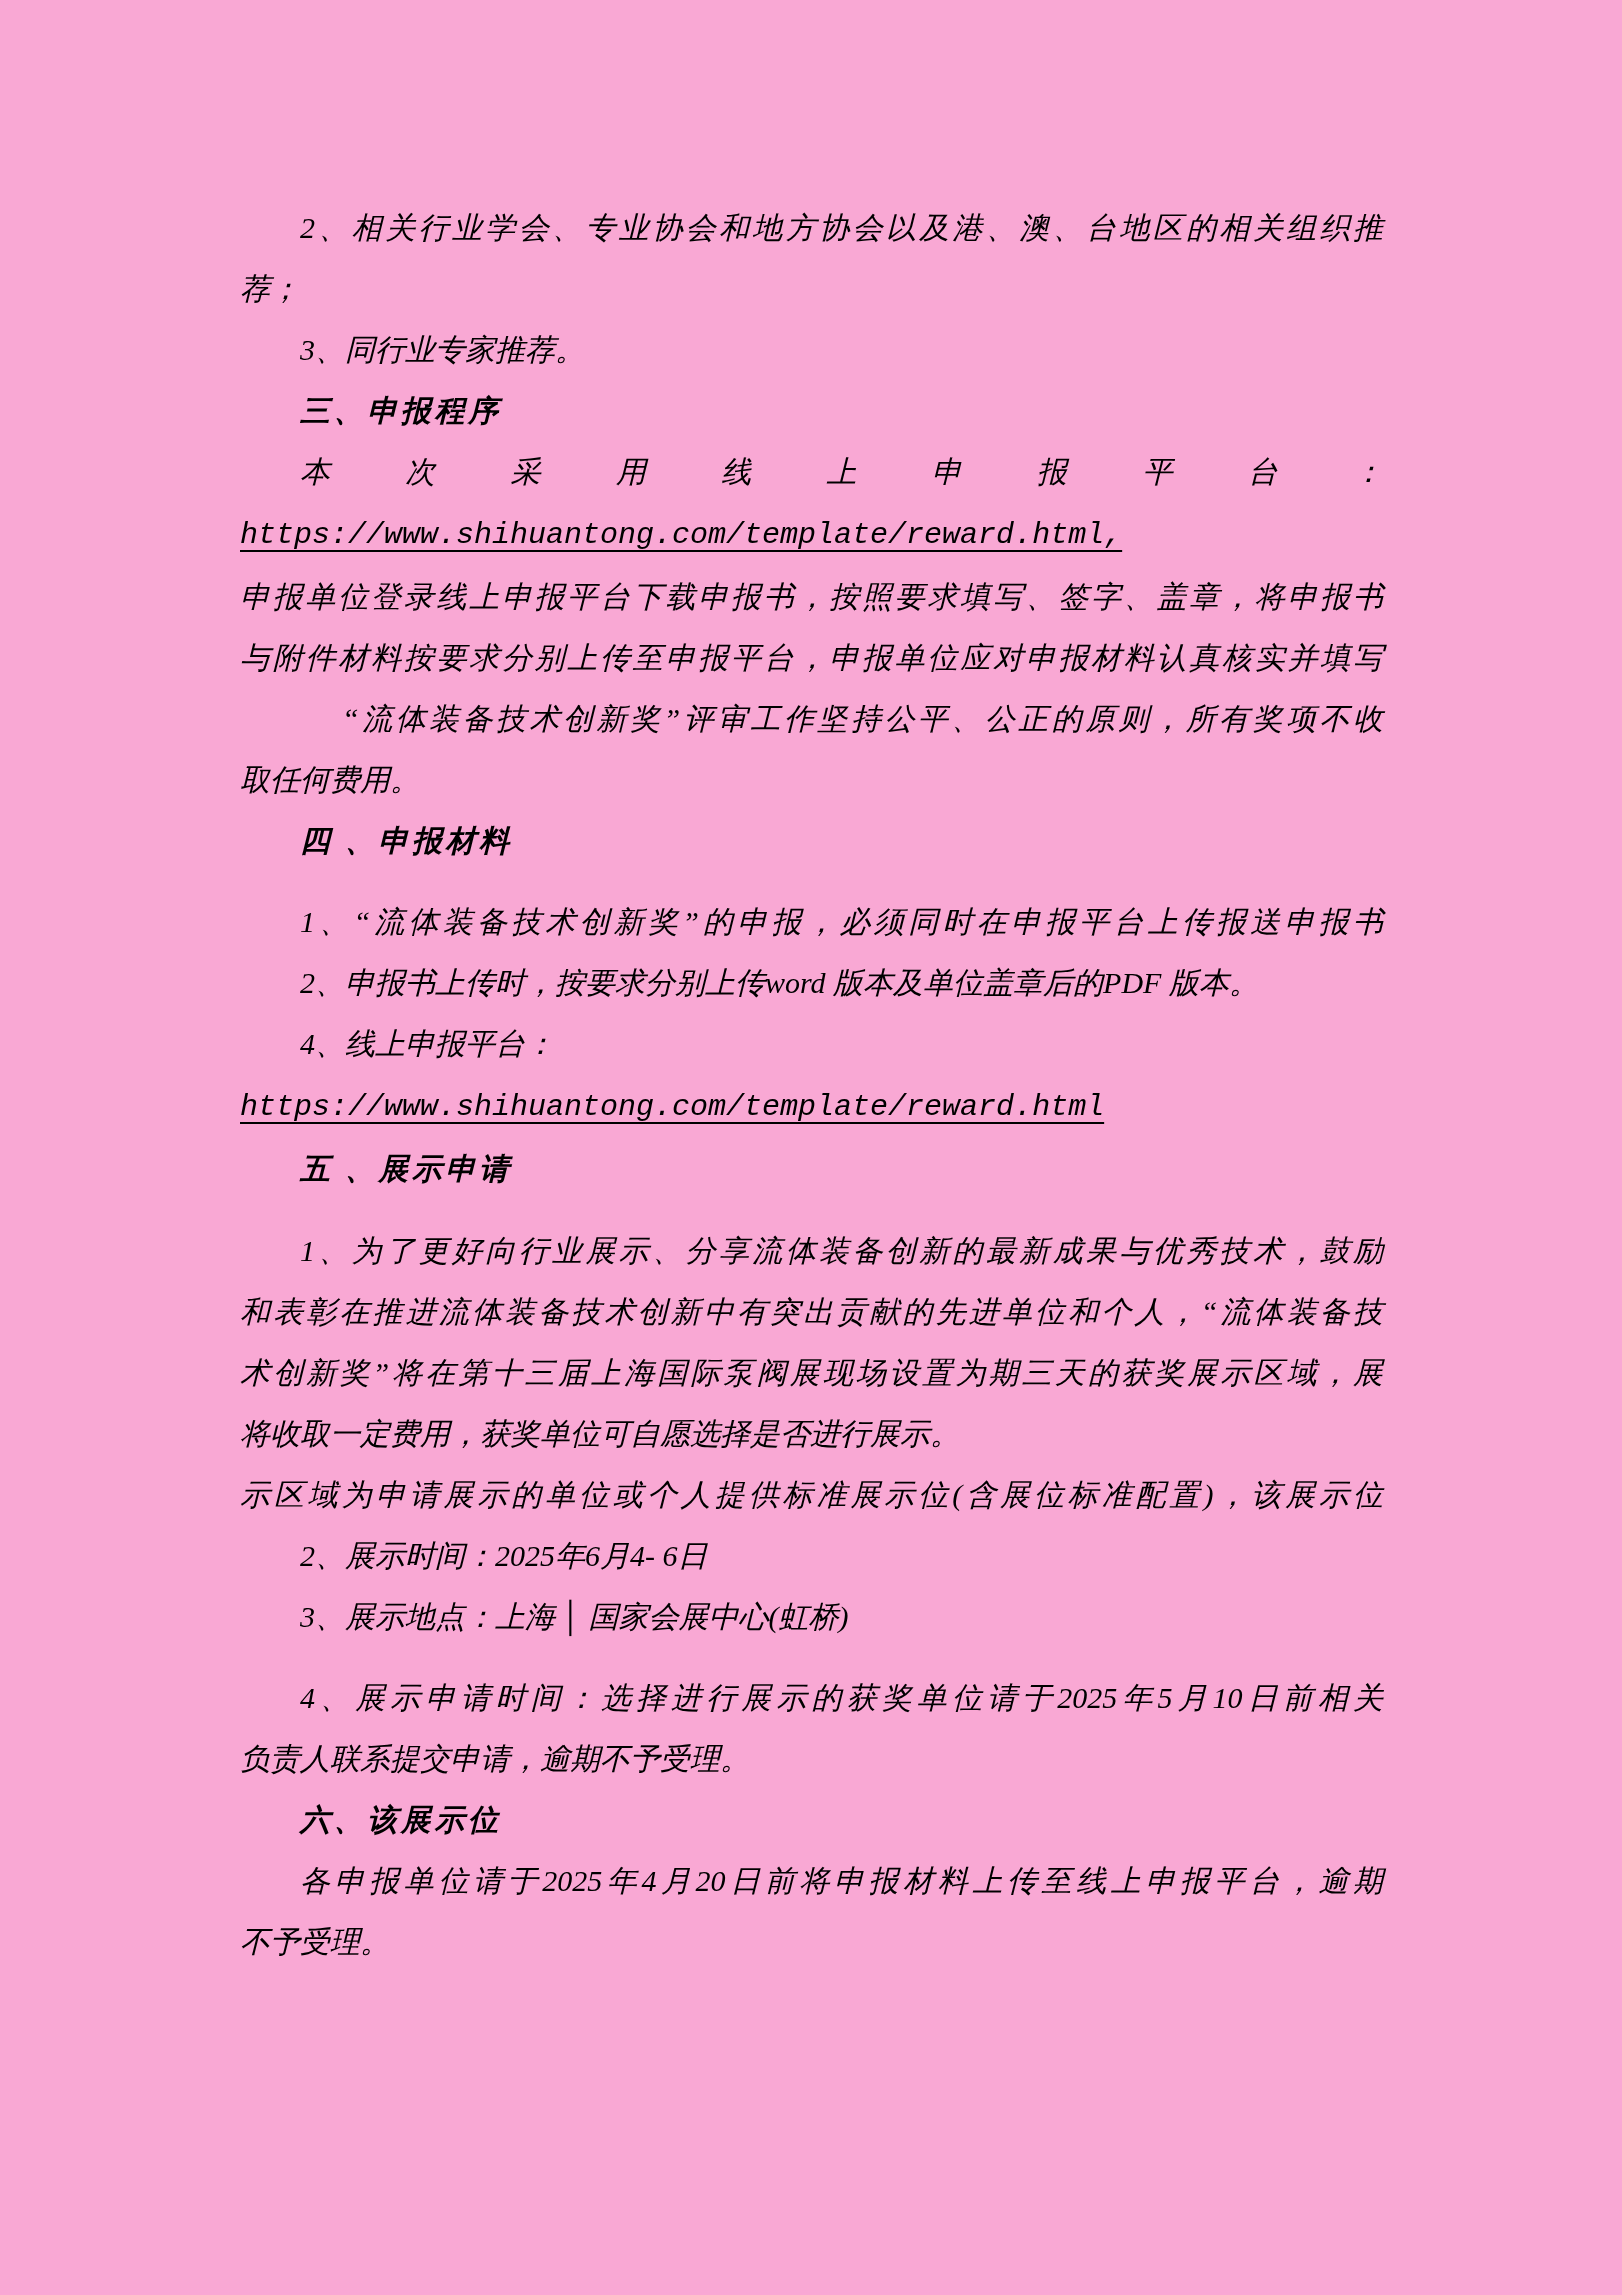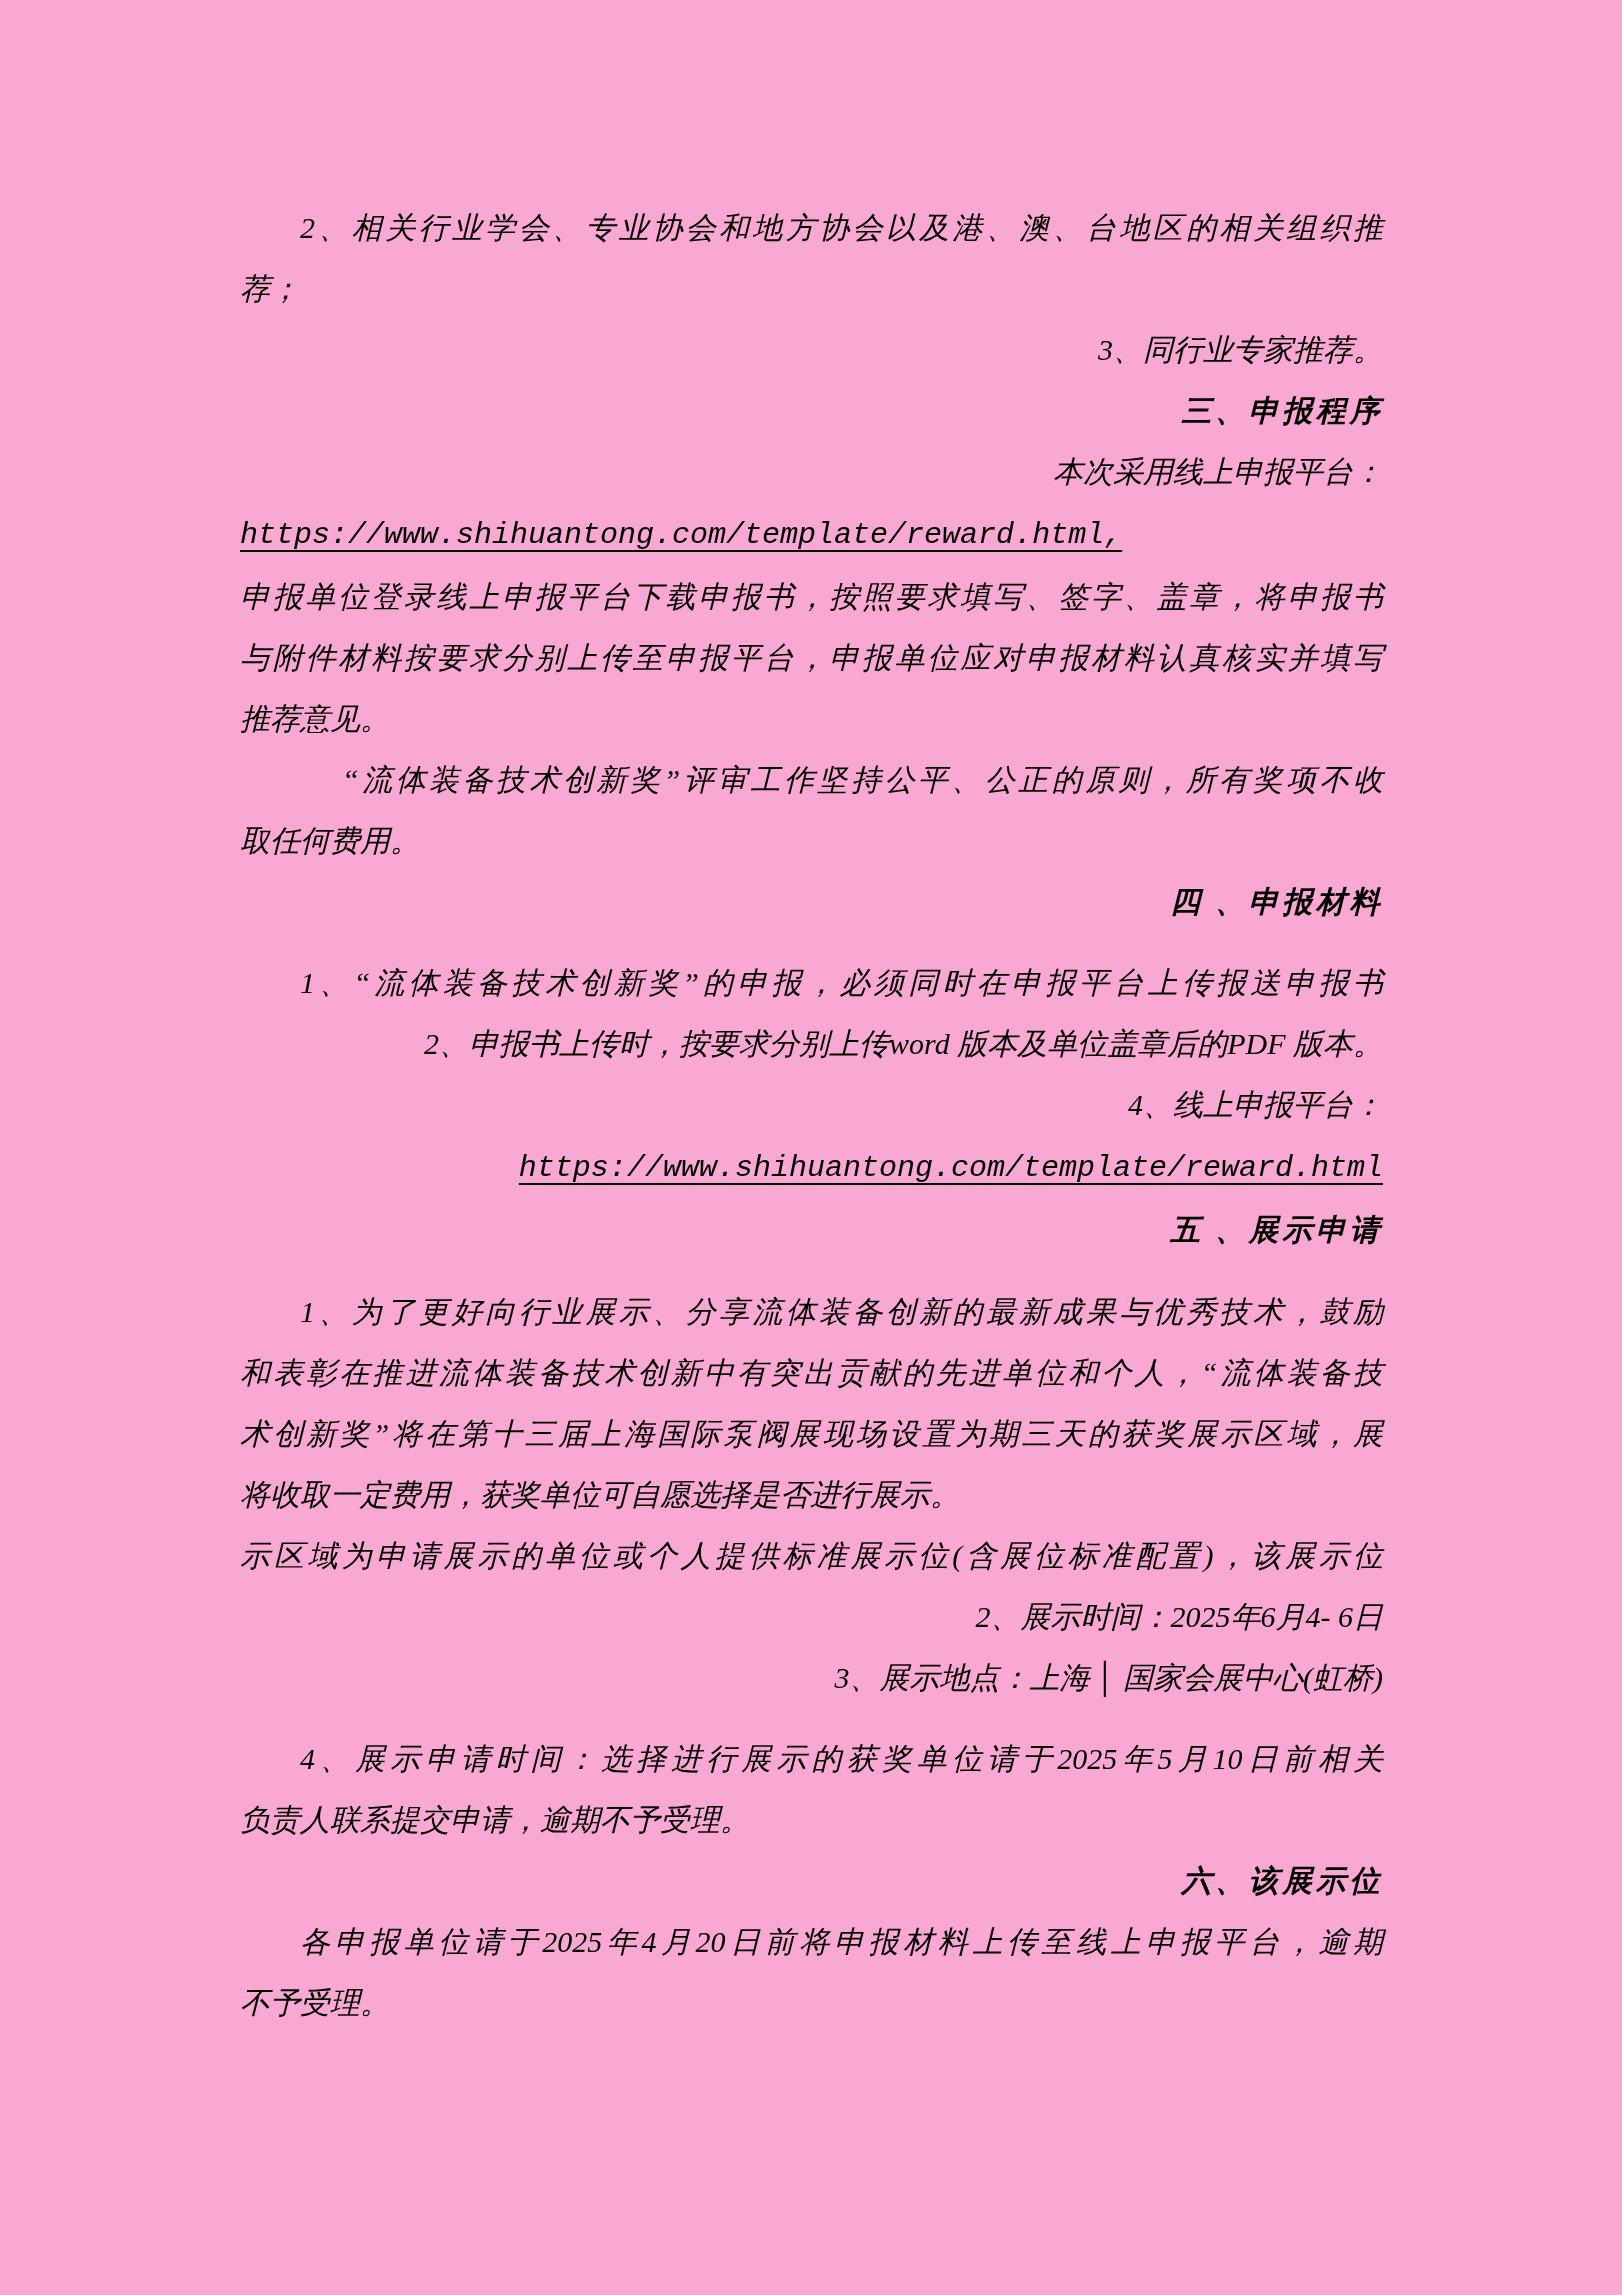--- a/index.html
+++ b/index.html
@@ -12,21 +12,21 @@
     color: #000000;
     padding: 197px 240px 0 240px;
     font-family: "Liberation Serif", "DejaVu Serif", serif;
     font-size: 30px;
     line-height: 61px;
     overflow: hidden;
     font-style: italic;
   }
   .ln { text-align: left; }
   .j   { text-align: justify; text-align-last: justify; }
-  .ind  { text-indent: 60px; text-align: right; }
+  .ind  { text-indent: 60px; }
   .ind3 { text-indent: 102px; }
   .hd { font-weight: bold; letter-spacing: 0.12em; }
   .sp { margin-top: 20.4px; }
   .url {
     font-family: "Liberation Mono", "DejaVu Sans Mono", monospace;
     font-size: 30px;
     text-decoration: underline;
     text-underline-offset: 6.8px;
     text-decoration-thickness: 2px;
     color: #000000;
@@ -39,21 +39,20 @@
 
   <div class="ln j ind">2、相关行业学会、专业协会和地方协会以及港、澳、台地区的相关组织推</div>
   <div class="ln">荐；</div>
   <div class="ln ind">3、同行业专家推荐。</div>
 
   <div class="ln ind hd">三、申报程序</div>
 
   <div class="ln j ind"><span>本次采用线上申报平台：</span><span class="url">https://www.shihuantong.com/template/reward.html,</span></div>
   <div class="ln j">申报单位登录线上申报平台下载申报书，按照要求填写、签字、盖章，将申报书</div>
   <div class="ln j">与附件材料按要求分别上传至申报平台，申报单位应对申报材料认真核实并填写</div>
-  <div class="ln">推荐意见。</div>
 
   <div class="ln j ind3">“流体装备技术创新奖”评审工作坚持公平、公正的原则，所有奖项不收</div>
   <div class="ln">取任何费用。</div>
 
   <div class="ln ind hd">四 、申报材料</div>
 
   <div class="ln j ind sp">1、“流体装备技术创新奖”的申报，必须同时在申报平台上传报送申报书</div>
   <div class="ln ind">2、申报书上传时，按要求分别上传word 版本及单位盖章后的PDF 版本。</div>
   <div class="ln ind"><span>4、线上申报平台：</span><span class="url">https://www.shihuantong.com/template/reward.html</span></div>
 

